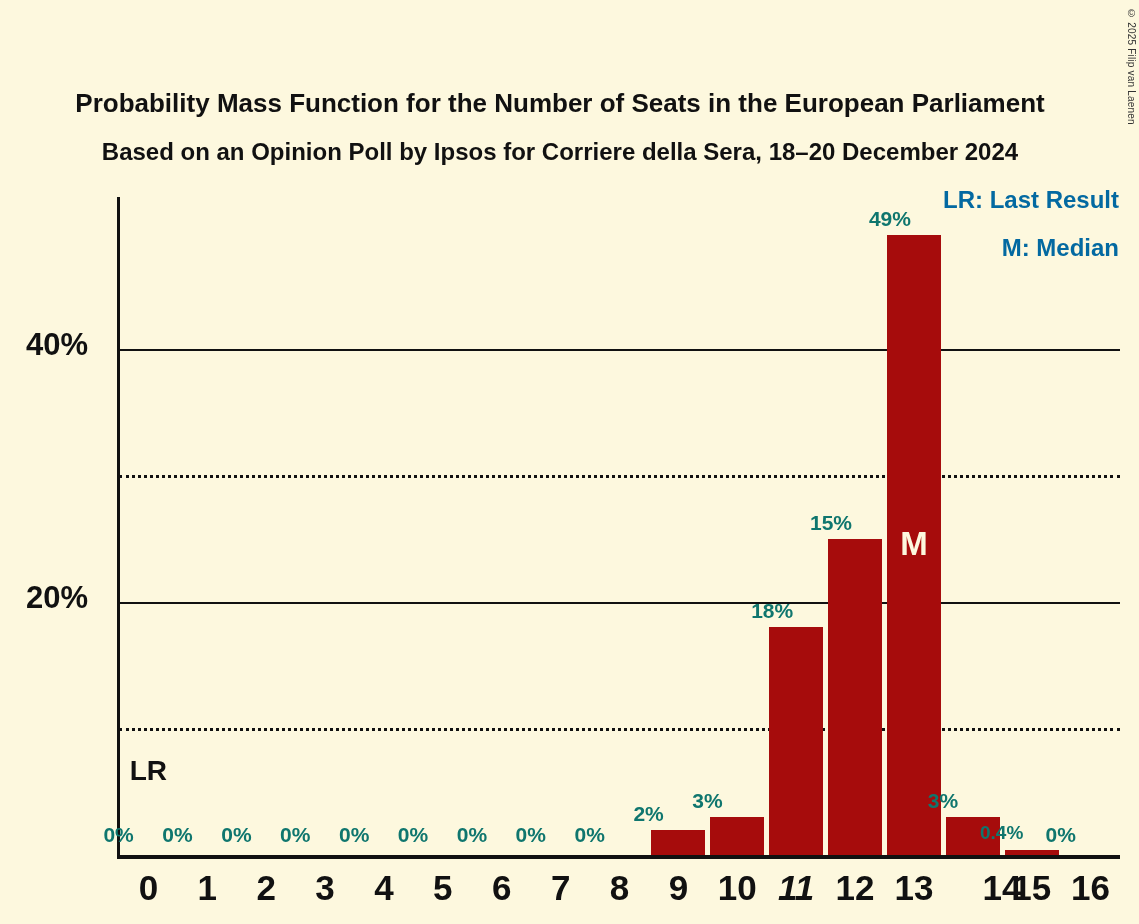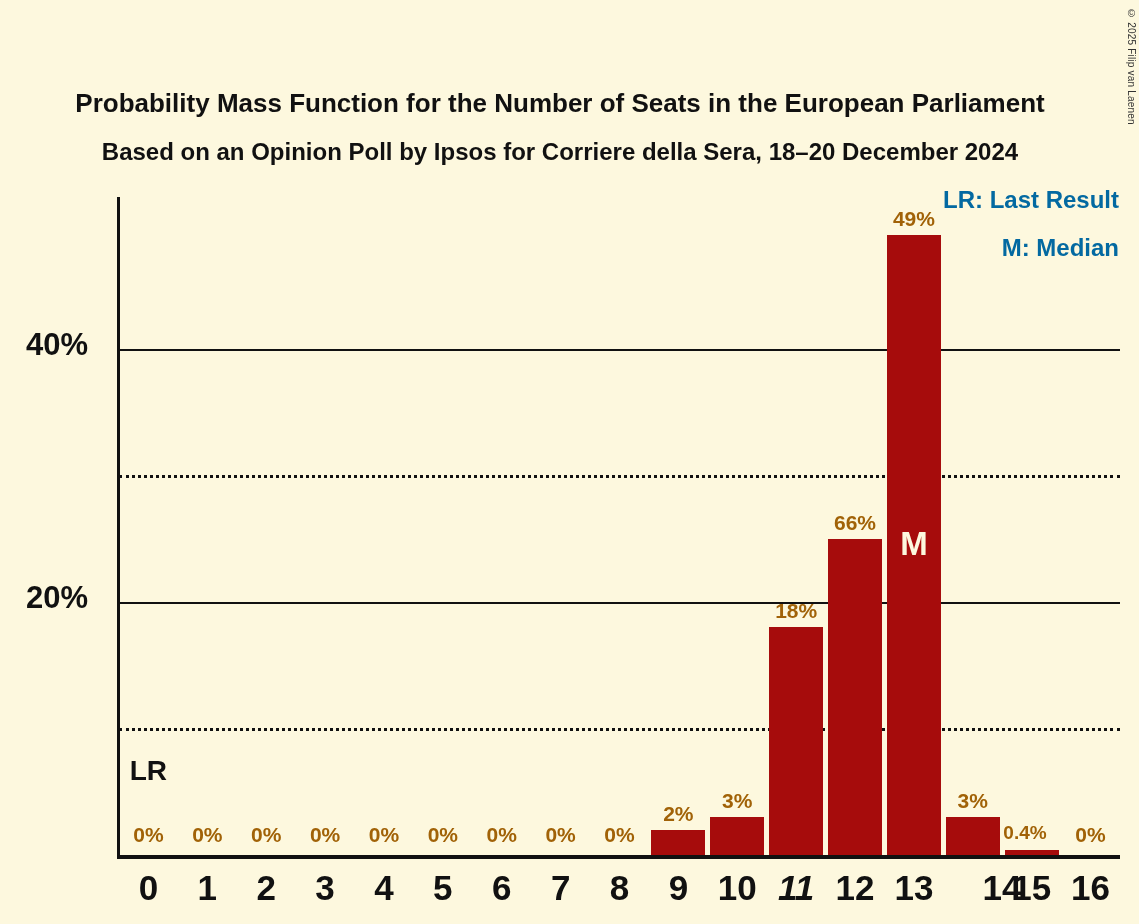--- a/index.html
+++ b/index.html
@@ -119,24 +119,23 @@
   }
 
   
   .bar {
     position: absolute;
     bottom: 0;
     background: #a60c0c;
   }
   .bar-value {
     position: absolute;
-    text-align: center;
     font-size: 21px;
     font-weight: bold;
-    color: #a16207;
+    color: #0f766e;
     white-space: nowrap;
   }
   .bar-value.small {
     font-size: 19px;
   }
 
   
   #lr-marker {
     position: absolute;
     font-size: 28px;
@@ -213,21 +212,21 @@
     <div class="bar-value" style="left: 515.618px; width: 90px; top: 823px;">0%</div>
     <div class="xtick-label" style="left: 515.618px; width: 90px;">7</div>
     <div class="bar-value" style="left: 574.5px; width: 90px; top: 823px;">0%</div>
     <div class="xtick-label" style="left: 574.5px; width: 90px;">8</div>
     <div class="bar-value" style="left: 633.382px; width: 90px; top: 801.692px;">2%</div>
     <div class="xtick-label" style="left: 633.382px; width: 90px;">9</div>
     <div class="bar-value" style="left: 692.265px; width: 90px; top: 789.038px;">3%</div>
     <div class="xtick-label" style="left: 692.265px; width: 90px;">10</div>
     <div class="bar-value" style="left: 751.147px; width: 90px; top: 599.231px;">18%</div>
     <div class="xtick-label" style="left: 751.147px; width: 90px; font-style: italic;">11</div>
-    <div class="bar-value" style="left: 810.029px; width: 90px; top: 510.654px;">66%</div>
+    <div class="bar-value" style="left: 810.029px; width: 90px; top: 510.654px;">15%</div>
     <div class="xtick-label" style="left: 810.029px; width: 90px;">12</div>
     <div class="bar-value" style="left: 868.912px; width: 90px; top: 206.962px;">49%</div>
     <div class="xtick-label" style="left: 868.912px; width: 90px;">13</div>
     <div class="bar-value" style="left: 927.794px; width: 90px; top: 789.038px;">3%</div>
     <div class="xtick-label" style="left: 957px; width: 90px;">14</div>
     <div class="bar-value small" style="left: 980px; width: 90px; top: 821.938px;">0.4%</div>
     <div class="xtick-label" style="left: 986.676px; width: 90px;">15</div>
     <div class="bar-value" style="left: 1045.56px; width: 90px; top: 823px;">0%</div>
     <div class="xtick-label" style="left: 1045.56px; width: 90px;">16</div>
     <div id="lr-marker" style="left: 103.441px; width: 90px; text-align: center; top: 755px;">LR</div>

